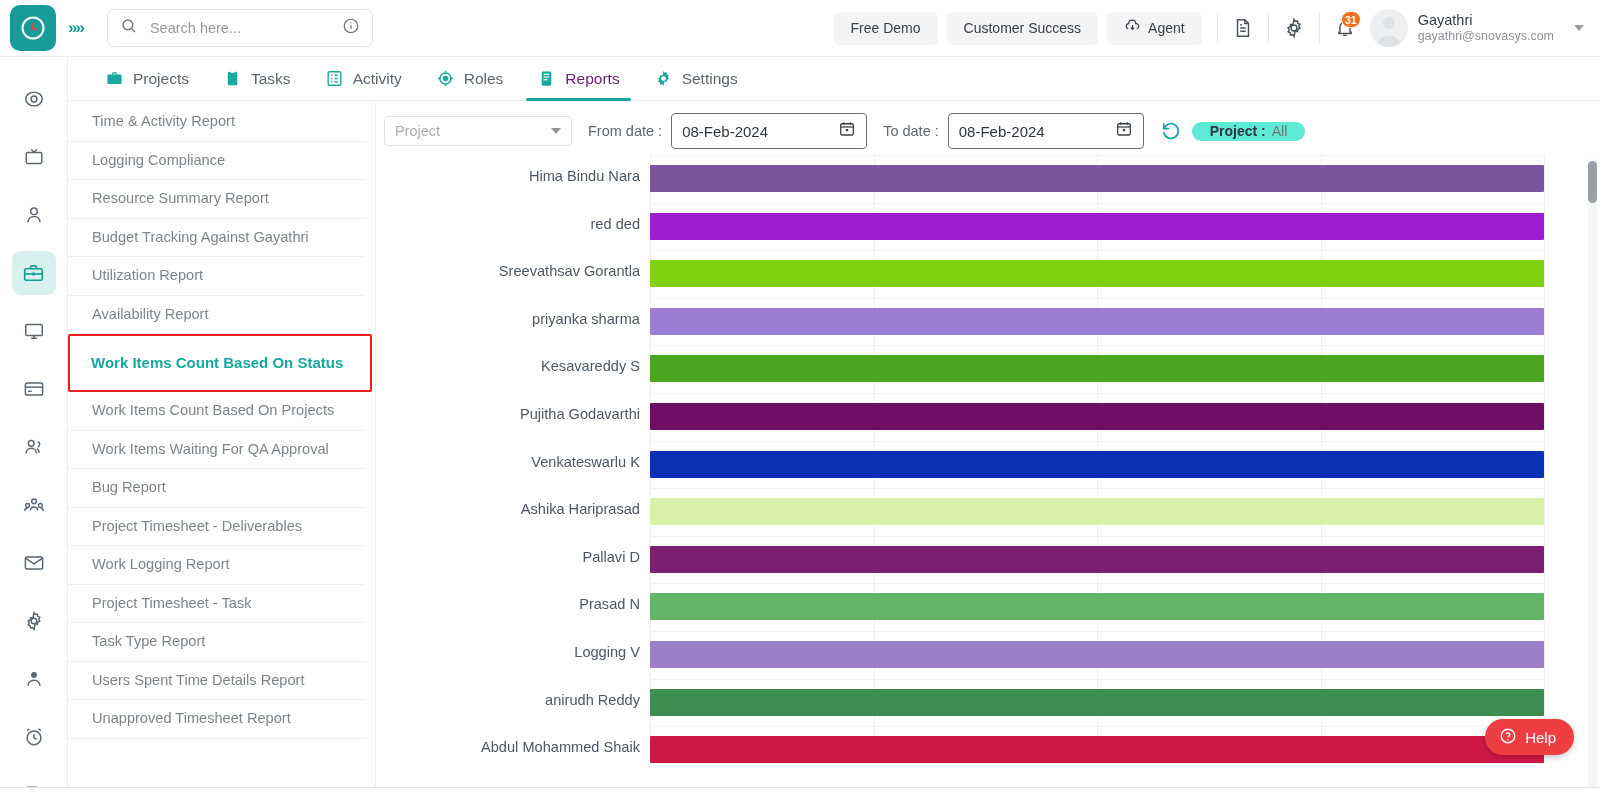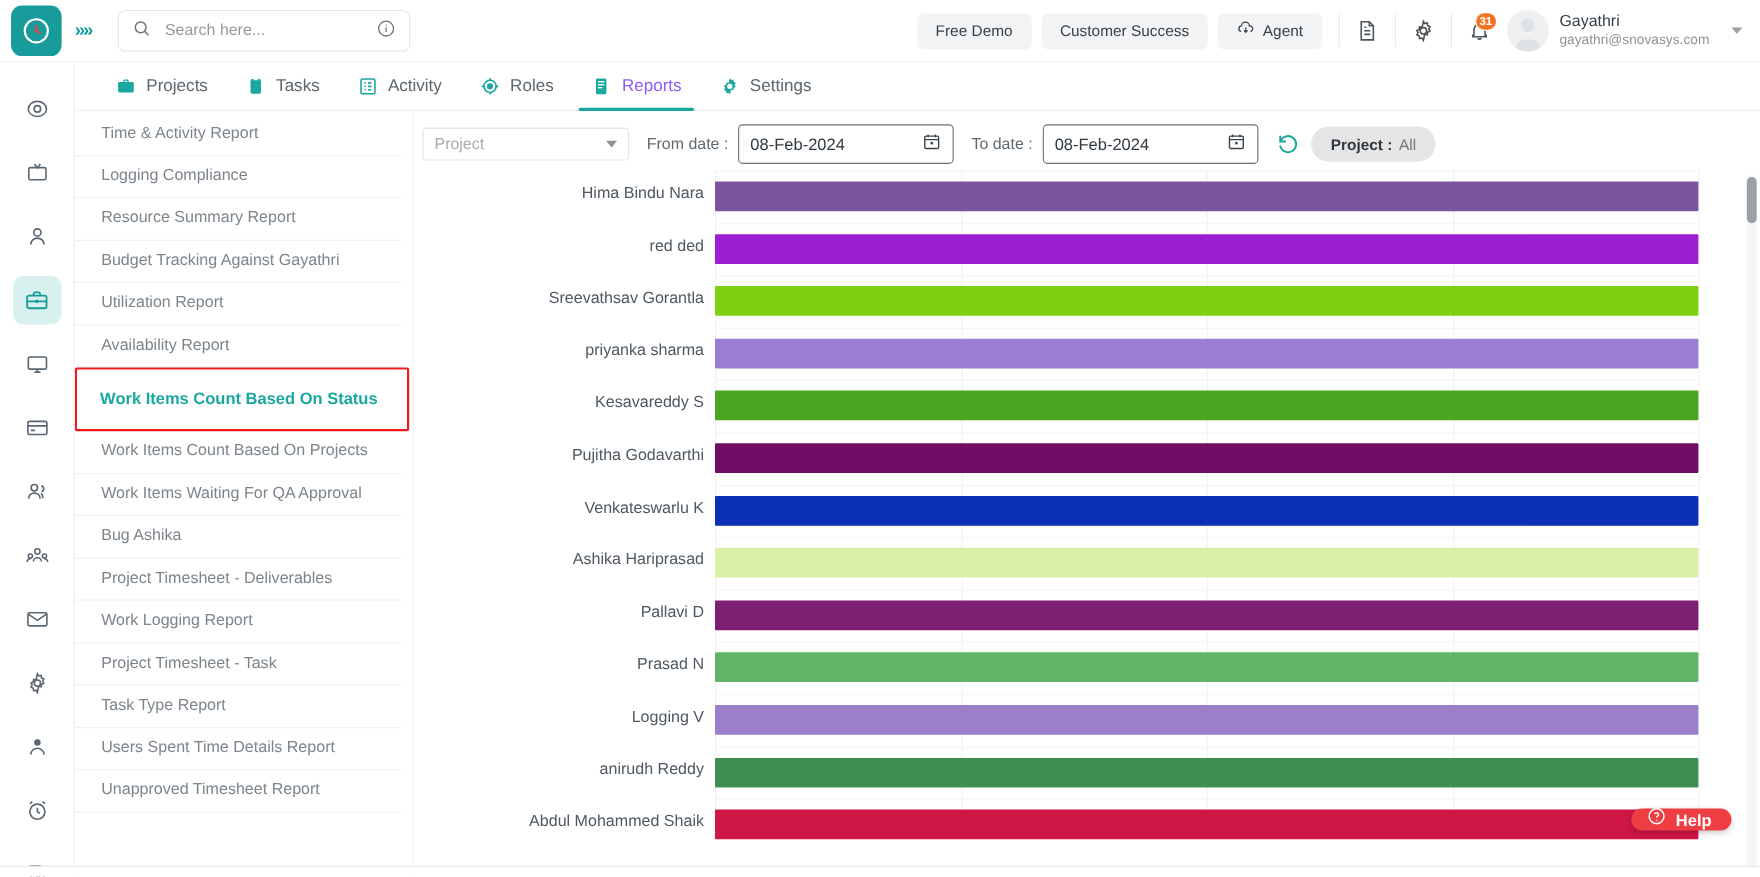--- a/index.html
+++ b/index.html
@@ -84,21 +84,21 @@
     position: absolute; left: 68px; top: 57px; width: 1532px; height: 44px;
     background: #fff; display: flex; align-items: center; padding-left: 20px;
     border-bottom: 1px solid #eceef0;
   }
   .navtab {
     display: flex; align-items: center; gap: 9px; height: 44px;
     padding: 0 17px; cursor: pointer; color: #5c666f; font-size: 15.5px;
     position: relative;
   }
   .navtab .nt-ico { color: #1aa7a0; display:flex; }
-  .navtab.active { color: #8b5cf6; }
+  .navtab.active { color: #701a75; }
   .navtab.active:after {
     content:''; position: absolute; left: 6px; right: 6px; bottom: 0;
     height: 3px; background: #19a8a1; border-radius: 2px;
   }
 
   
   .reports-panel {
     position: absolute; left: 68px; top: 103px; width: 308px; height: 694px;
     background: #fff; border-right: 1px solid #eceef0; overflow: hidden;
   }
@@ -129,21 +129,21 @@
     border-top: 6px solid #8c9399;
   }
   .fl-label { margin: 0 9px 0 16px; font-size: 14.5px; color: #5f686f; }
   .date-box {
     width: 196px; height: 36px; border: 1px solid #6a7177; border-radius: 4px;
     display: flex; align-items: center; padding: 0 10px; background: #fff; cursor:pointer;
   }
   .date-val { font-size: 15px; color: #2f3840; flex: 1; }
   .refresh-btn { margin: 0 10px 0 16px; cursor: pointer; color: #19a8a1; display:flex; }
   .proj-chip {
-    height: 32px; border-radius: 16px; background: #e5e5e5; display: flex;
+    height: 19px; border-radius: 16px; background: #5eead4; display: flex;
     align-items: center; padding: 0 18px; font-size: 14px; color: #2f3840; cursor:pointer;
   }
   .proj-chip b { font-weight: bold; margin-right: 6px; }
   .proj-chip span { color: #6e767d; }
 
   
   .chart-area {
     position: absolute; left: 376px; top: 153px; width: 1224px; height: 644px;
     background: #fff; overflow: hidden;
   }
@@ -169,23 +169,23 @@
     position: absolute; right: 3px; top: 6px; width: 9px; height: 630px;
     background: #f4f5f6; border-radius: 5px;
   }
   .scrollbar-thumb {
     position: absolute; right: 3px; top: 8px; width: 9px; height: 42px;
     background: #9aa0a6; border-radius: 5px; cursor: pointer;
   }
 
   
   .help-btn {
-    position: absolute; right: 26px; bottom: 42px; height: 20px; padding: 0 18px 0 14px;
+    position: absolute; right: 26px; bottom: 42px; height: 36px; padding: 0 18px 0 14px;
     background: #ef3e42; border-radius: 18px; color: #fff; display: flex;
-    align-items: flex-end; gap: 8px; font-size: 15px; font-weight: bold;
+    align-items: center; gap: 8px; font-size: 15px; font-weight: normal;
     cursor: pointer; box-shadow: 0 2px 6px rgba(0,0,0,.22); z-index: 30;
   }
   .bottom-strip {
     position: absolute; left: 0; bottom: 0; width: 1600px; height: 10px;
     background: #fff; border-top: 1px solid #e3e5e7;
   }
 </style>
 </head>
 <body>
 
@@ -445,21 +445,21 @@
       <div class="report-item selected">
         <span>Work Items Count Based On Status</span>
       </div>
       <div class="report-item">
         <span>Work Items Count Based On Projects</span>
       </div>
       <div class="report-item">
         <span>Work Items Waiting For QA Approval</span>
       </div>
       <div class="report-item">
-        <span>Bug Ashika</span>
+        <span>Bug Report</span>
       </div>
       <div class="report-item">
         <span>Project Timesheet - Deliverables</span>
       </div>
       <div class="report-item">
         <span>Work Logging Report</span>
       </div>
       <div class="report-item">
         <span>Project Timesheet - Task</span>
       </div>

